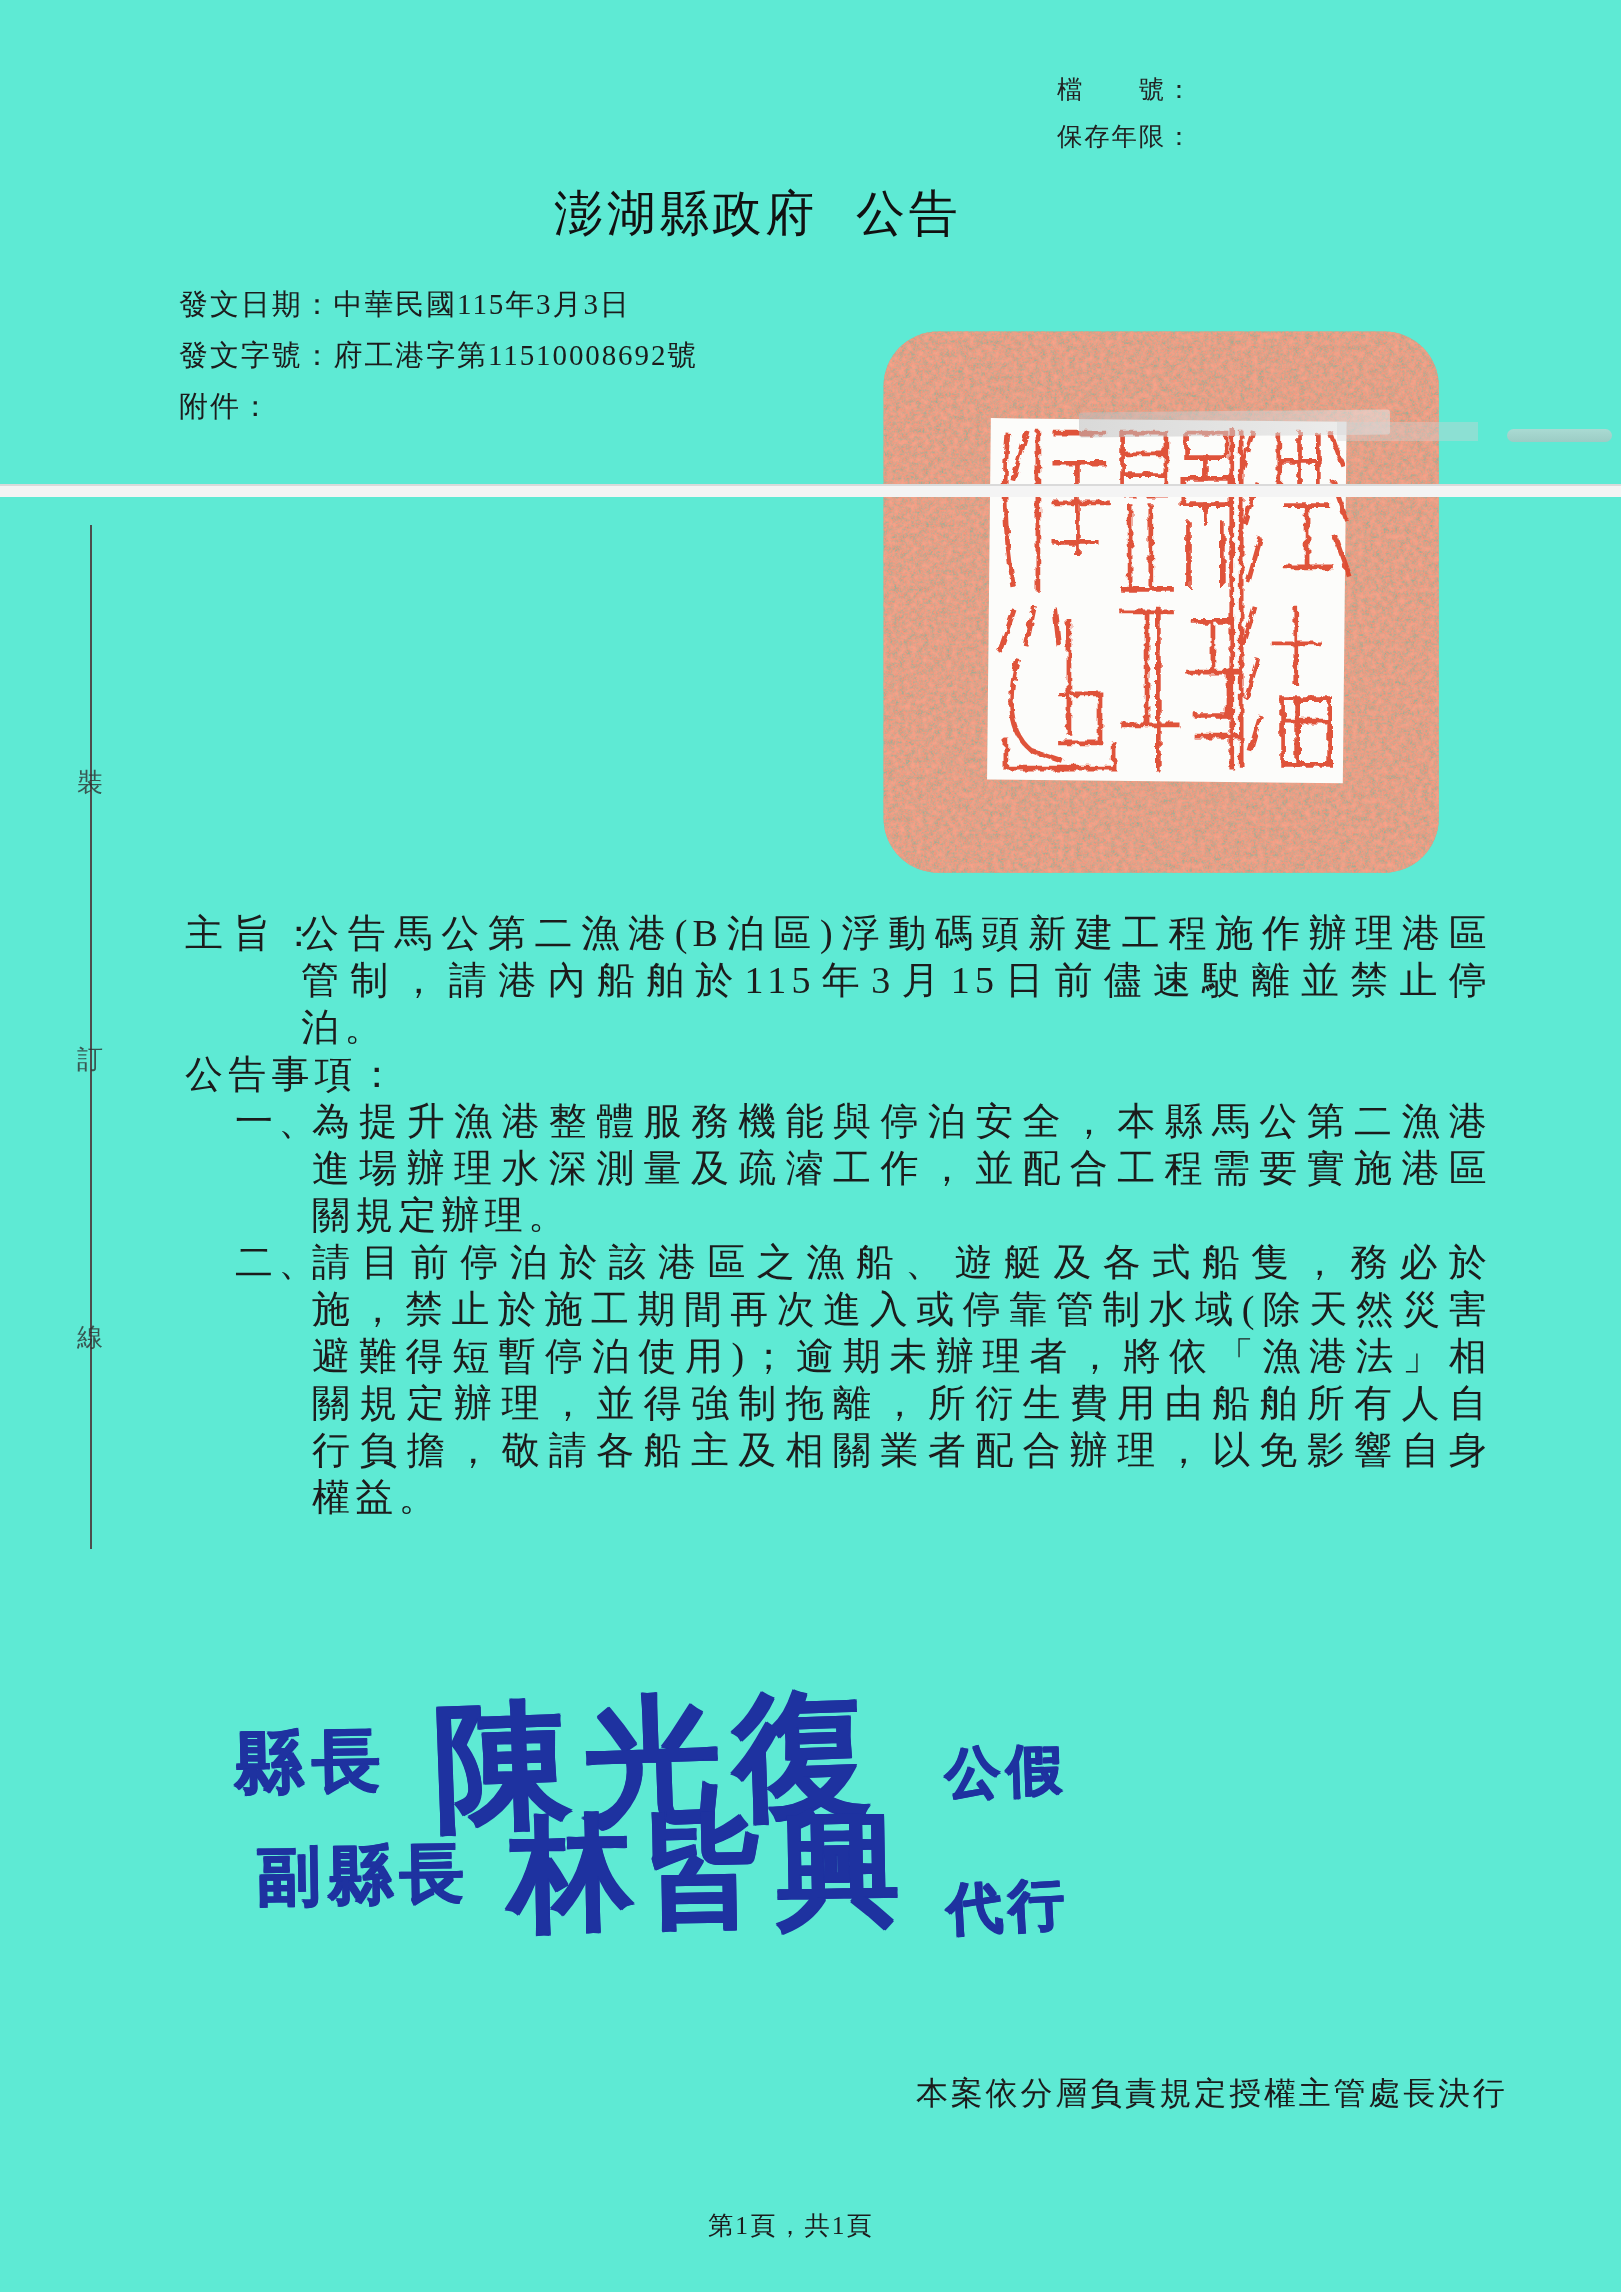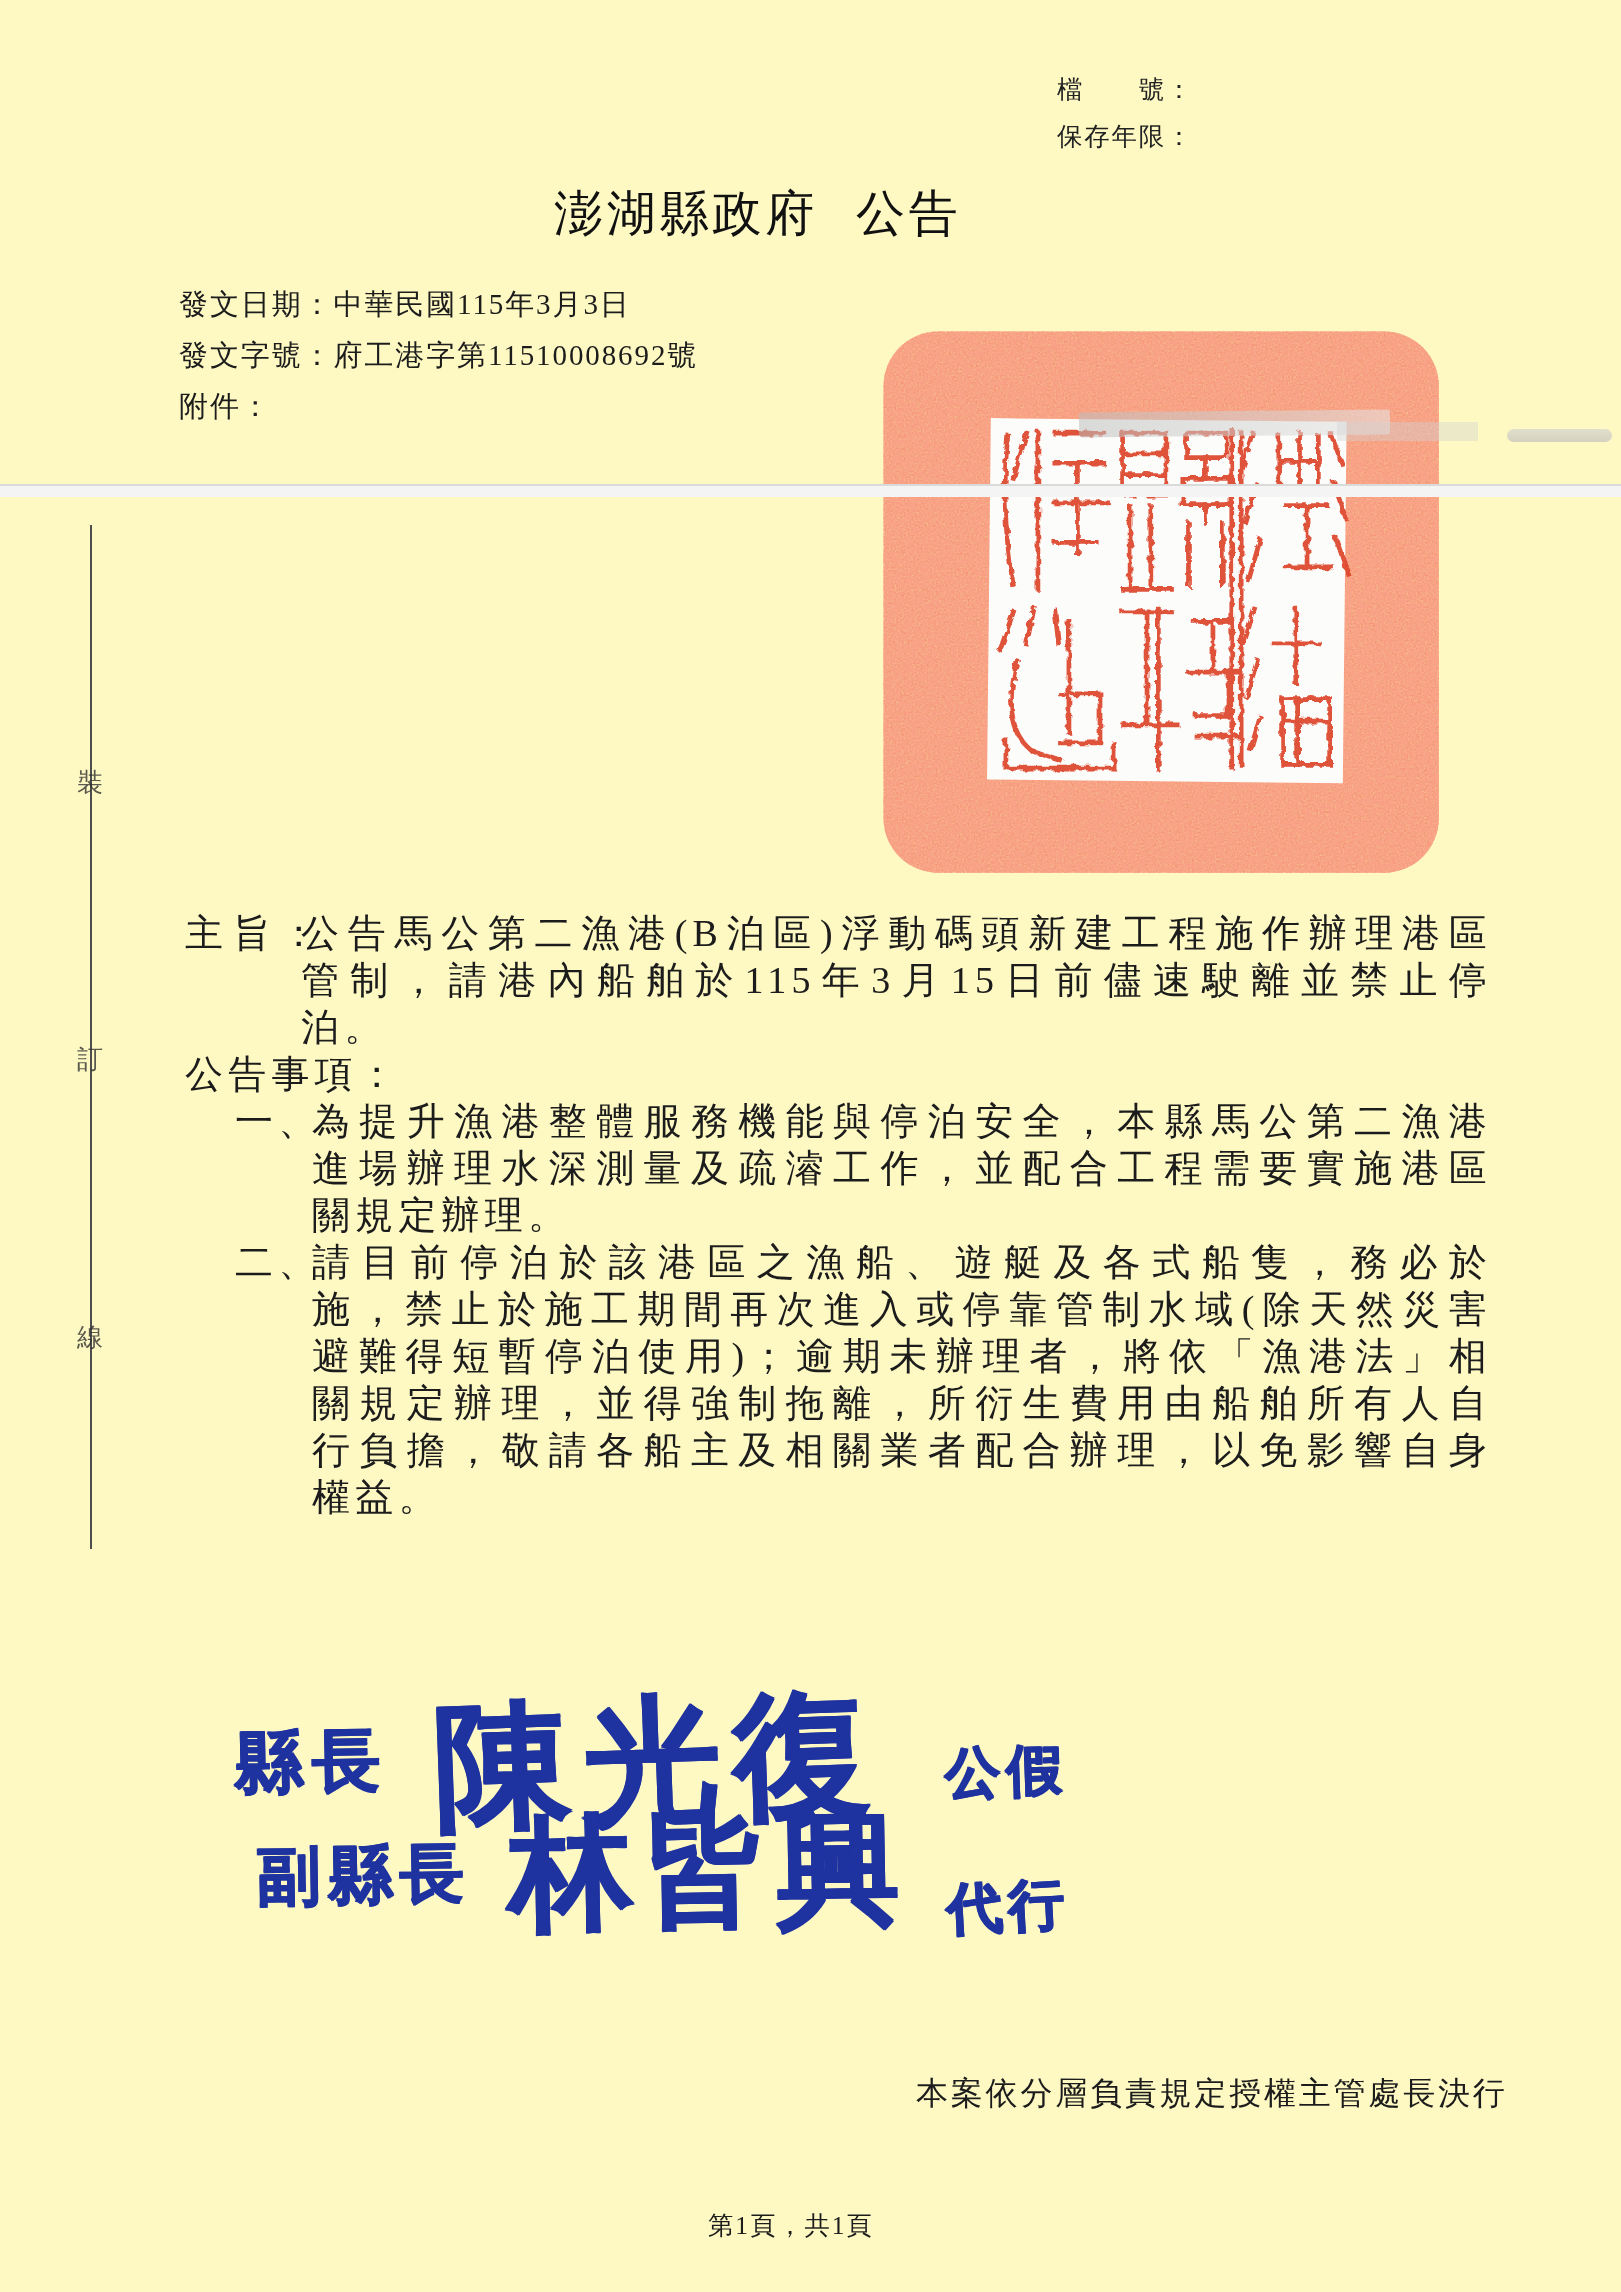--- a/index.html
+++ b/index.html
@@ -1,16 +1,16 @@
 <!DOCTYPE html>
 <html style="font-size:15px"><head>
 <meta charset="utf-8">
 <style>
   html,body{margin:0;padding:0;background:#fff;}
-  .page{position:relative;width:1621px;height:2293px;background:#fef9c3;overflow:hidden;
+  .page{position:relative;width:1621px;height:2293px;background:#5eead4;overflow:hidden;
         font-family:"Liberation Serif","DejaVu Serif",serif;color:#1c1c1c;}
   .abs{position:absolute;}
 
   
   .hdr{left:1057px;top:66px;font-size:25.4px;line-height:47px;letter-spacing:1.9px;color:#222;}
 
   
   .title{left:554px;top:181px;font-size:49px;letter-spacing:3.8px;display:flex;gap:38px;color:#111;}
 
   

